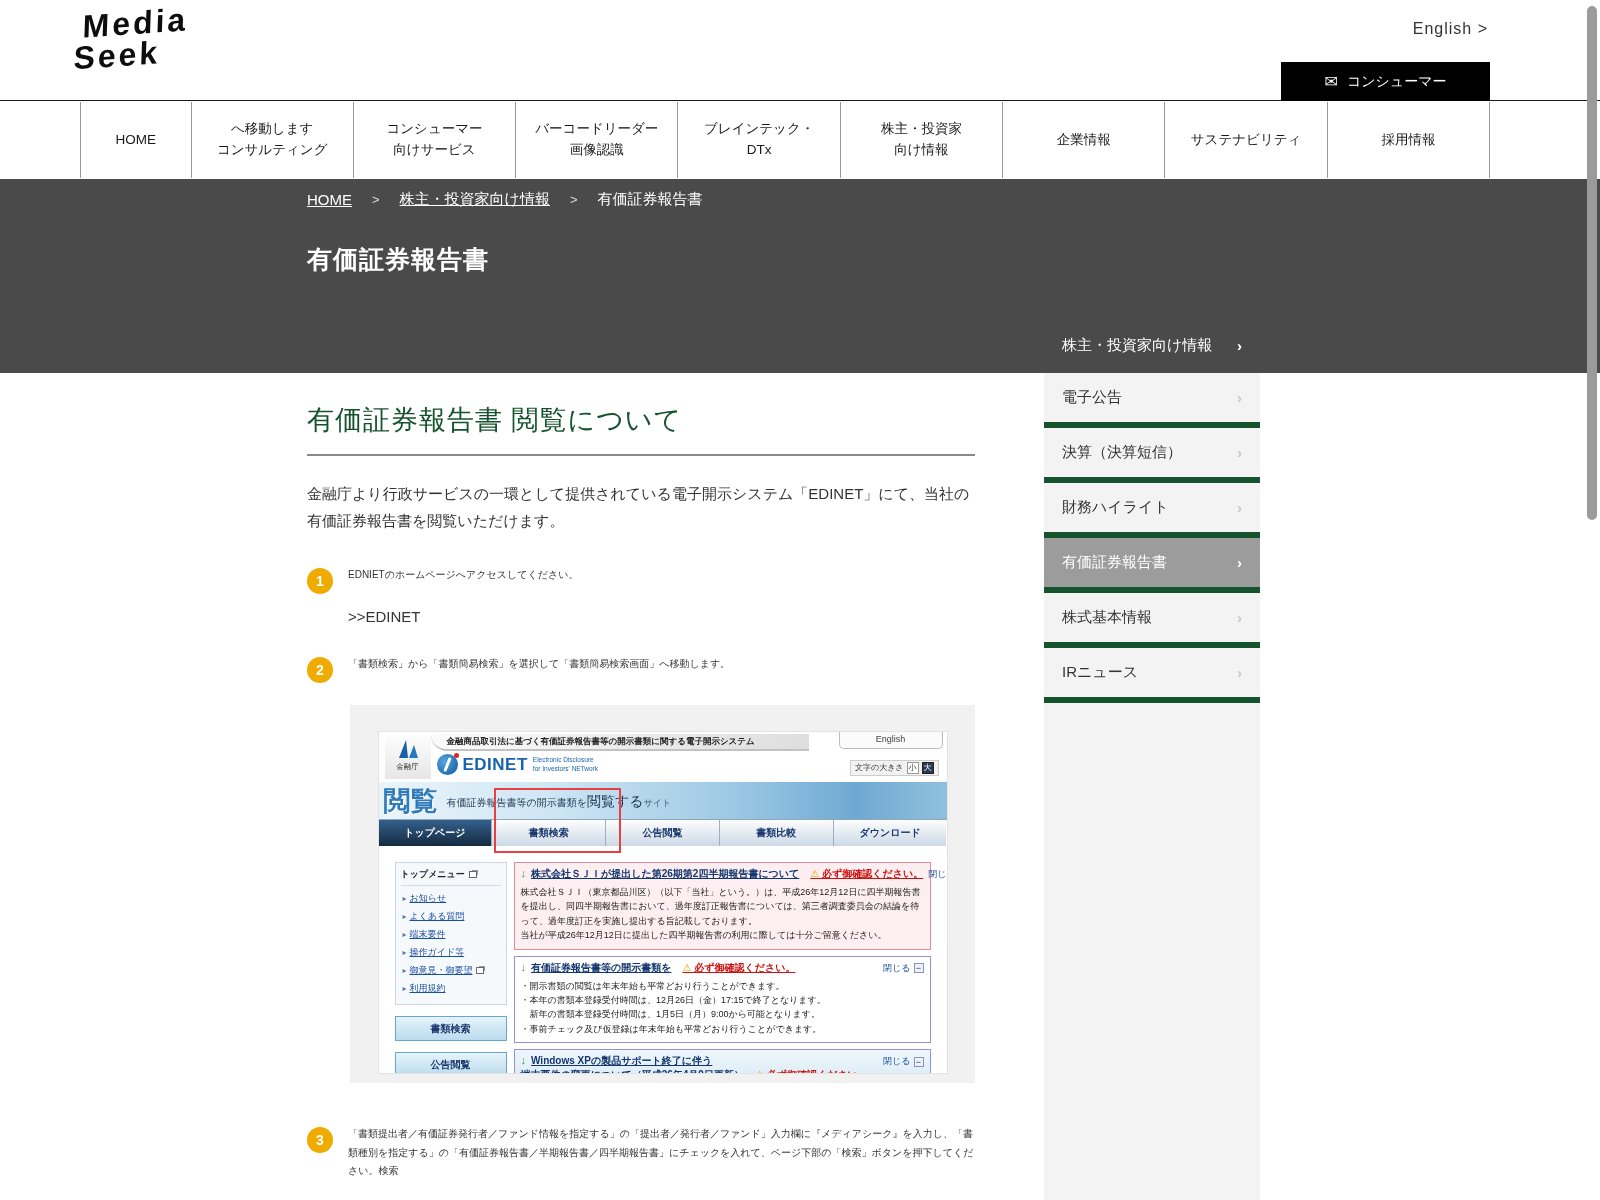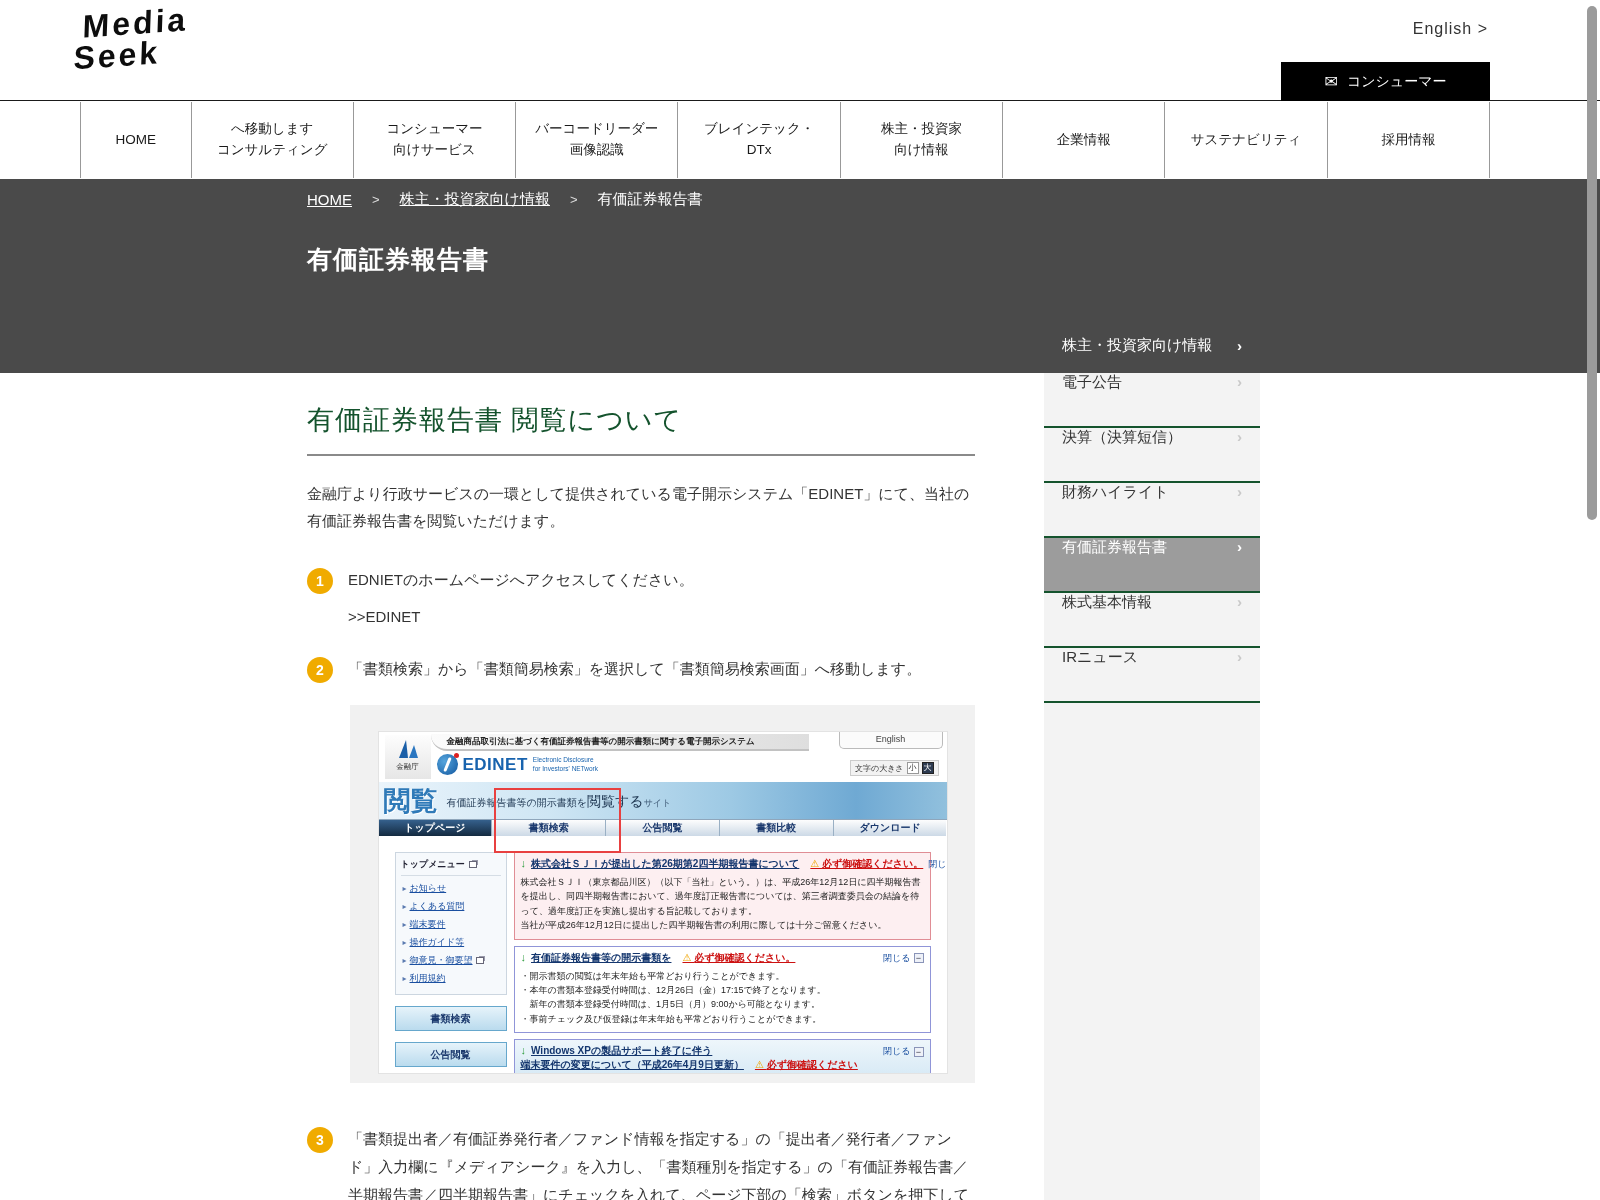--- a/index.html
+++ b/index.html
@@ -26,58 +26,58 @@
   .hero { position:absolute; top:179px; left:0; width:100%; height:194px; background:#4a4a4a; }
   .breadcrumb { position:absolute; left:307px; top:11px; font-size:15px; display:flex; gap:20px; align-items:center; }
   .bc-item { color:#fff; }
   .bc-item.link { text-decoration:underline; cursor:pointer; }
   .bc-sep { color:#ddd; font-size:13px; }
   .hero-title { position:absolute; left:307px; top:64px; font-size:25px; color:#fff; font-weight:bold; letter-spacing:1px; }
 
   
   .sidebar { position:absolute; left:1044px; top:318px; width:216px; height:882px; background:#f3f3f3; z-index:8; }
   .sb-header { height:55px; background:#4a4a4a; color:#fff; display:flex; align-items:center; justify-content:space-between; padding:0 18px; font-size:15px; cursor:pointer; }
-  .sb-item { height:55px; display:flex; align-items:flex-start; justify-content:space-between; padding:0 18px; font-size:15px; color:#333; background:#f3f3f3; border-bottom:2px solid #14532d; cursor:pointer; }
+  .sb-item { height:55px; display:flex; align-items:center; justify-content:space-between; padding:0 18px; font-size:15px; color:#333; background:#f3f3f3; border-bottom:6px solid #14532d; cursor:pointer; }
   .sb-item.active { background:#9c9c9c; color:#fff; }
   .chev { font-size:15px; font-weight:bold; color:#c9c9c9; }
   .sb-header .chev, .sb-item.active .chev { color:#fff; }
 
   
   .content { position:absolute; left:307px; top:402px; width:668px; }
   .heading { font-size:27px; font-weight:400; color:#14532d; letter-spacing:1px; margin-bottom:16px; }
   .rule { border-top:2px solid #8a8a8a; margin-bottom:24px; }
   .intro { font-size:15px; line-height:1.8; color:#333; margin-bottom:32px; }
   .step { display:flex; gap:15px; align-items:flex-start; margin-bottom:14px; }
   .step-num { width:26px; height:26px; border-radius:50%; background:#f0ab00; color:#fff; font-size:14px; font-weight:bold; display:flex; align-items:center; justify-content:center; flex-shrink:0; margin-top:2px; }
-  .step-text { font-size:15px; line-height:1.85; color:#333; }
+  .step-text { font-size:10px; line-height:1.85; color:#333; }
   .step-link { display:inline-block; margin:0 0 30px 41px; font-size:15px; color:#333; text-decoration:none; cursor:pointer; }
   .step2 { margin-bottom:22px; }
 
   
   .shot-wrap { width:625px; height:378px; background:#f1f1f1; margin:20px 0 42px 43px; overflow:hidden; }
   .shot { position:relative; width:568px; height:341px; margin:27px auto 0; background:#fff; overflow:hidden; box-shadow:0 0 0 1px #e3e3e3; }
   .sh-header { position:relative; height:50px; background:#fff; }
   .fsa { position:absolute; left:6px; top:3px; width:46px; height:44px; background:linear-gradient(#fdfdfd,#e6e6e6); text-align:center; font-size:7.5px; color:#333; padding-top:3px; }
   .swoosh { position:absolute; left:52px; top:2px; width:378px; height:17px; background:linear-gradient(90deg,#fbfbfb,#dedede); border-bottom:2px solid #c2c2c2; border-radius:0 0 0 16px; font-size:8.5px; font-weight:bold; color:#222; line-height:15px; padding-left:16px; white-space:nowrap; overflow:hidden;font-family:Liberation Serif, serif; }
   .edinet-logo { position:absolute; left:58px; top:22px; display:flex; align-items:center; gap:5px; }
   .e-mark { position:relative; width:21px; height:21px; border-radius:50%; background:radial-gradient(circle at 35% 35%, #55a5dd, #11569e); }
   .e-mark::after { content:""; position:absolute; left:9px; top:3px; width:3px; height:15px; background:#fff; transform:rotate(22deg); border-radius:2px; }
   .e-mark::before { content:""; position:absolute; right:-1px; top:-1px; width:5px; height:5px; background:#d22; border-radius:50%; }
   .e-name { font-size:17px; font-weight:bold; color:#1863ae; letter-spacing:0.5px; }
   .e-sub { font-size:6.5px; color:#1863ae; line-height:1.3; }
   .english-tab { position:absolute; right:4px; top:0; width:104px; height:17px; background:#fbfbfb; border:1px solid #bbb; border-top:none; border-radius:0 0 5px 5px; text-align:center; font-size:9px; color:#444; line-height:15px; }
-  .fontsize { position:absolute; right:8px; top:28px; display:flex; align-items:center; gap:3px; font-size:8px; color:#333; background:#f2f2f2; border:1px solid #ccc; padding:1px 4px; }
+  .fontsize { position:absolute; right:8px; top:28px; display:flex; gap:3px; font-size:8px; color:#333; background:#f2f2f2; border:1px solid #ccc; padding:1px 4px; }
   .fs-btn { width:12px; height:12px; border:1px solid #999; background:#fff; font-size:8px; line-height:10px; text-align:center; }
   .fs-btn.dark { background:#2c3a50; color:#fff; border-color:#222; }
   .sh-banner { position:relative; height:37px; background:linear-gradient(90deg,#eaf4fb 0%,#cfe6f4 30%,#9dc9e4 62%,#6fa9d3 84%,#91c0dd 100%); overflow:hidden; }
   .b-big { position:absolute; left:5px; top:1px; font-size:27px; font-weight:bold; color:#2f7ab8; text-shadow:1px 1px 0 #fff; }
   .b-text { position:absolute; left:68px; top:11px; font-size:10px; color:#223a55; white-space:nowrap; }
   .b-mid { font-size:14px; }
   .b-post { font-size:9px; color:#44607c; }
-  .sh-tabs { display:flex; height:17px; border-top:1px solid #8fa6bb; }
+  .sh-tabs { display:flex; height:27px; border-top:1px solid #8fa6bb; }
   .tab { flex:1; display:flex; align-items:center; justify-content:center; font-size:10px; font-weight:bold; color:#1c3a6e; background:linear-gradient(#fdfdfd 0%,#ccd9e6 100%); border-right:1px solid #9ab0c4; }
   .tab:last-child { border-right:none; }
   .tab.active { background:linear-gradient(#35608c,#142a40); color:#fff; }
   .red-box { position:absolute; left:115px; top:56px; width:127px; height:65px; border:2px solid #e84040; z-index:5; }
   .sh-body { display:flex; gap:7px; padding:16px; background:#fff; }
   .sh-side { width:112px; flex-shrink:0; }
   .menu-box { border:1px solid #ccd6e0; background:#f6f9fc; padding:4px 5px 7px; }
   .menu-head { font-size:9px; font-weight:bold; color:#223; padding:1px 0 4px; border-bottom:1px solid #d5dde5; margin-bottom:3px; display:flex; align-items:center; gap:4px; }
   .ext-icon { display:inline-block; width:8px; height:7px; border:1px solid #667; background:#fff; box-shadow:2px -2px 0 -1px #99a; }
   .menu-link { display:flex; align-items:center; gap:3px; font-size:9px; color:#1a4fa0; padding:2.5px 0 2.5px 2px; cursor:default; }

